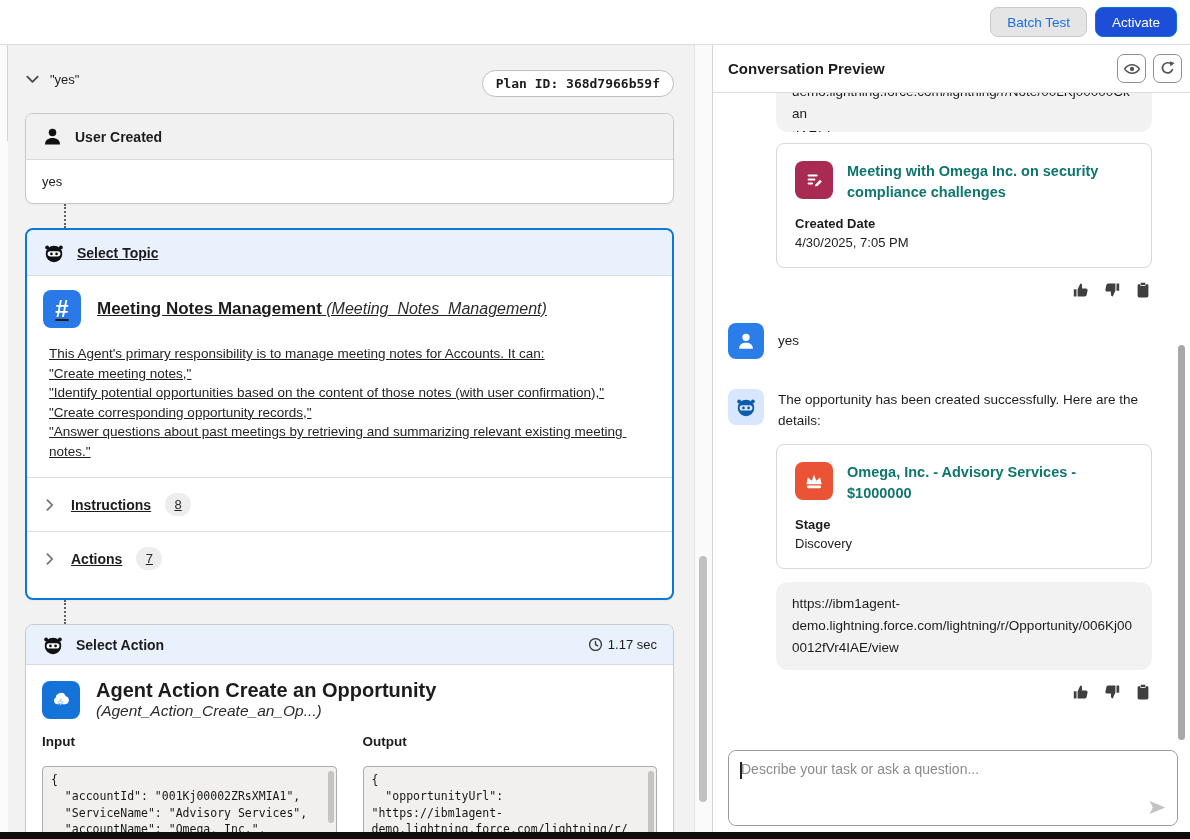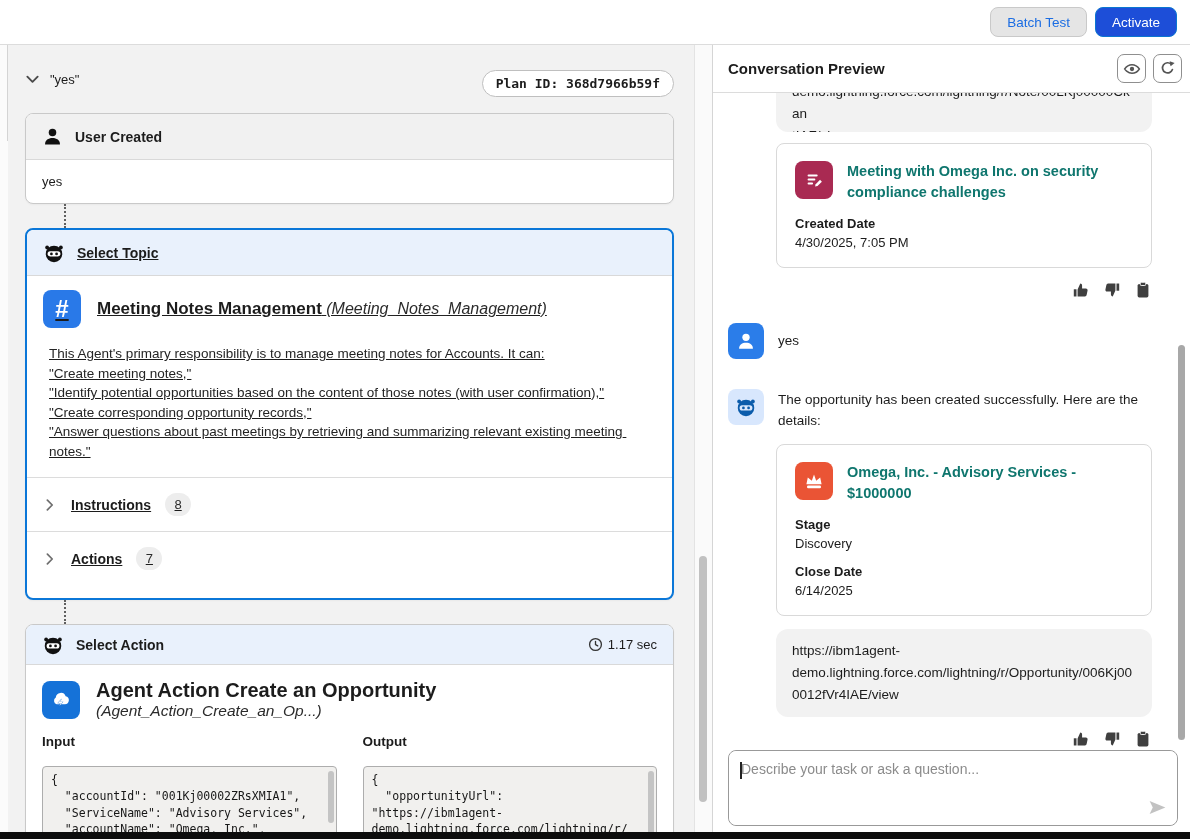--- a/index.html
+++ b/index.html
@@ -371,24 +371,20 @@
             <path d="M4.4 15.2L5.8 8.4l4 3.4L12 5.6l2.2 6.2 4-3.4 1.4 6.8z"></path>
             <rect x="5" y="16.6" width="14" height="2.6" rx="1.2"></rect>
           </svg>
       </span>
       <span class="rec-title">Omega, Inc. - Advisory Services - $1000000</span>
     </div>
     <div class="rec-field">
       <div class="rec-field-label">Stage</div>
       <div class="rec-field-value">Discovery</div>
     </div>
-    <div class="rec-field">
-      <div class="rec-field-label">Close Date</div>
-      <div class="rec-field-value">6/14/2025</div>
-    </div>
   </div>
 
   <div class="bubble" style="margin-top:13px;">https://ibm1agent-demo.lightning.force.com/lightning/r/Opportunity/006Kj000012fVr4IAE/view</div>
 
   <div class="feedback-row">
     <svg width="18" height="18" viewBox="0 0 20 20" fill="#3f3f3f">
         <path d="M2 9.2h3v8H2z"></path>
         <path d="M6.2 17.2V9.5l3-6.6c1.1 0 2 .9 2 2v3.3h4.3c1.2 0 2.1 1.1 1.8 2.3l-1 4.9a2 2 0 0 1-2 1.8z"></path>
       </svg>
     <svg width="18" height="18" viewBox="0 0 20 20" fill="#3f3f3f">

